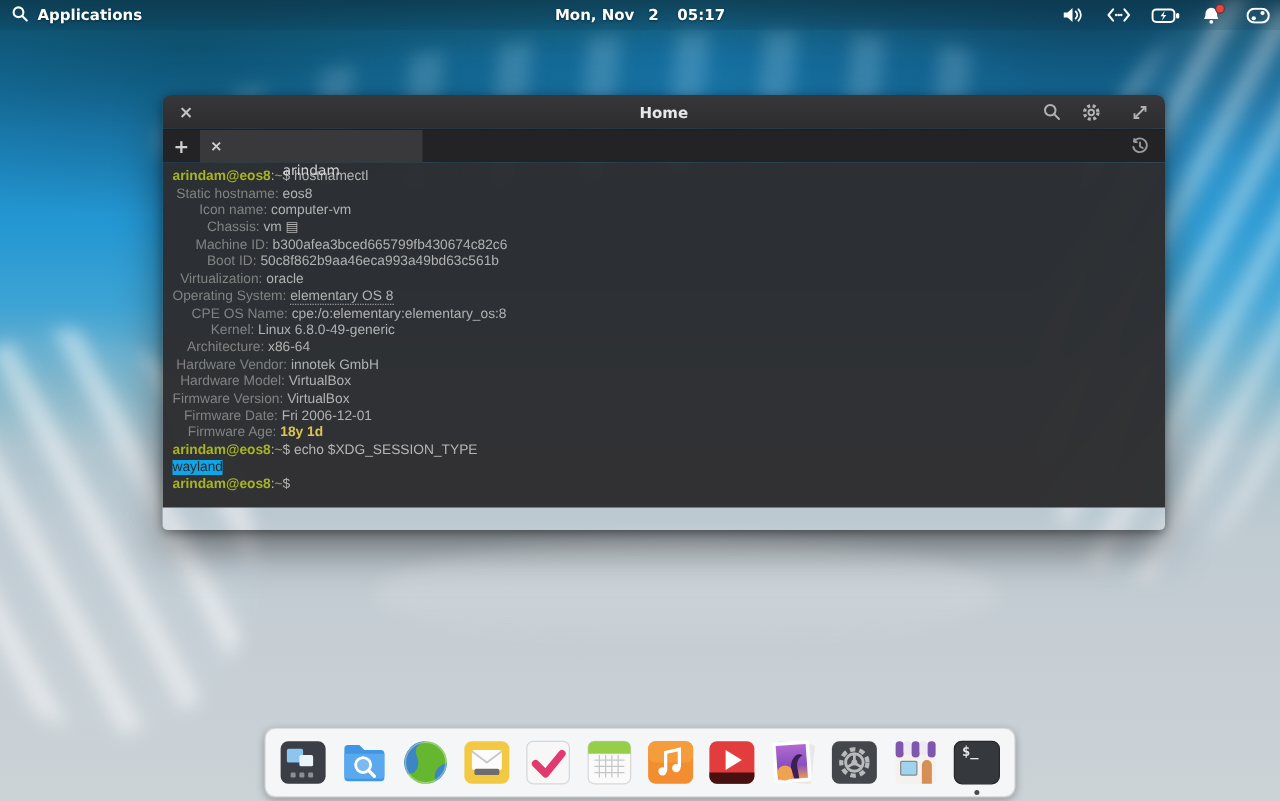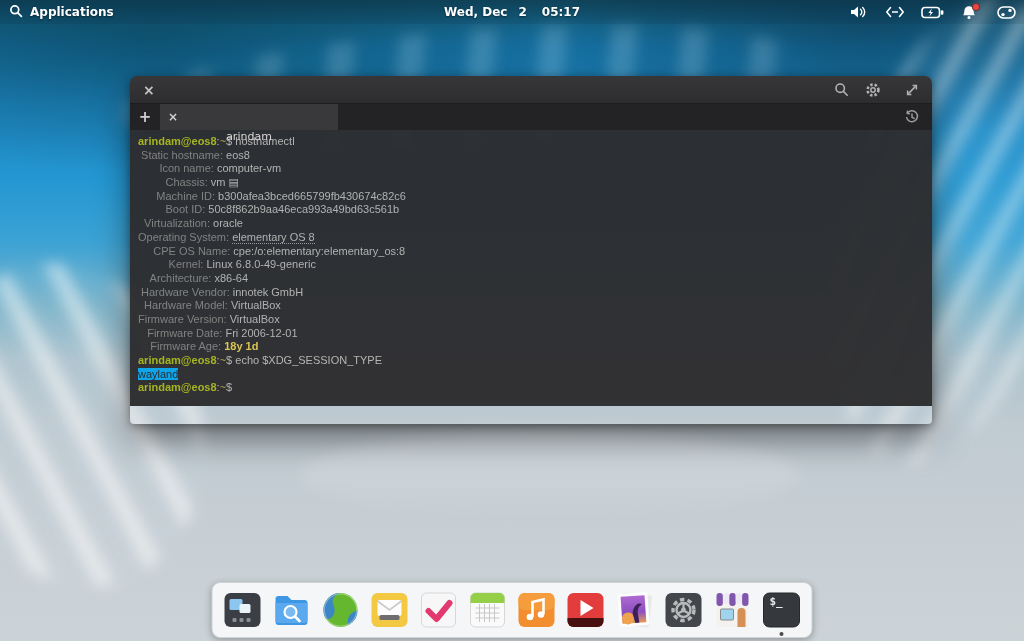--- a/index.html
+++ b/index.html
@@ -101,21 +101,21 @@
       <span class="icn">
         <svg width="14" height="14" viewBox="0 0 14 14">
             <circle cx="5.8" cy="5.8" r="3.9" fill="none" stroke="#fff" stroke-width="1.7"></circle>
             <line x1="8.8" y1="8.8" x2="12.4" y2="12.4" stroke="#fff" stroke-width="1.7" stroke-linecap="round"></line>
           </svg>
       </span>
       <span>Applications</span>
     </div>
 
     <div class="panel-center">
-      <span class="date">Wed, Dec</span>
+      <span class="date">Mon, Nov</span>
       <span class="day">2</span>
       <span class="time">05:17</span>
     </div>
 
     <div class="panel-right">
       <span class="ind">
         <svg width="17" height="14" viewBox="0 0 17 14">
           <path d="M1 5h3l4-3.6v11.2L4 9H1z" fill="#fff"></path>
           <path d="M10.5 4.2a3.6 3.6 0 010 5.6" fill="none" stroke="#fff" stroke-width="1.4" stroke-linecap="round"></path>
           <path d="M12.7 2.4a6.3 6.3 0 010 9.2" fill="none" stroke="#fff" stroke-width="1.4" stroke-linecap="round"></path>
@@ -150,20 +150,21 @@
           <circle cx="13" cy="4.4" r="1.7" fill="#fff"></circle>
           <circle cx="6" cy="8.6" r="1.7" fill="#fff"></circle>
         </svg>
       </span>
     </div>
   </header>
 
   <section class="win">
     <div class="titlebar">
       <span class="tb-close">×</span>
+      <span class="tb-title">Home</span>
       <span class="tb-actions">
         <span class="icn">
           <svg width="15" height="15" viewBox="0 0 15 15">
               <circle cx="6.2" cy="6.2" r="4.2" fill="none" stroke="#b2b2b2" stroke-width="1.6"></circle>
               <line x1="9.4" y1="9.4" x2="13.2" y2="13.2" stroke="#b2b2b2" stroke-width="1.6" stroke-linecap="round"></line>
             </svg>
         </span>
         <span class="icn">
           <svg width="16" height="16" viewBox="0 0 16 16">
             <circle cx="8" cy="8" r="5.4" fill="none" stroke="#b2b2b2" stroke-width="2.6" stroke-dasharray="2.4 2"></circle>

